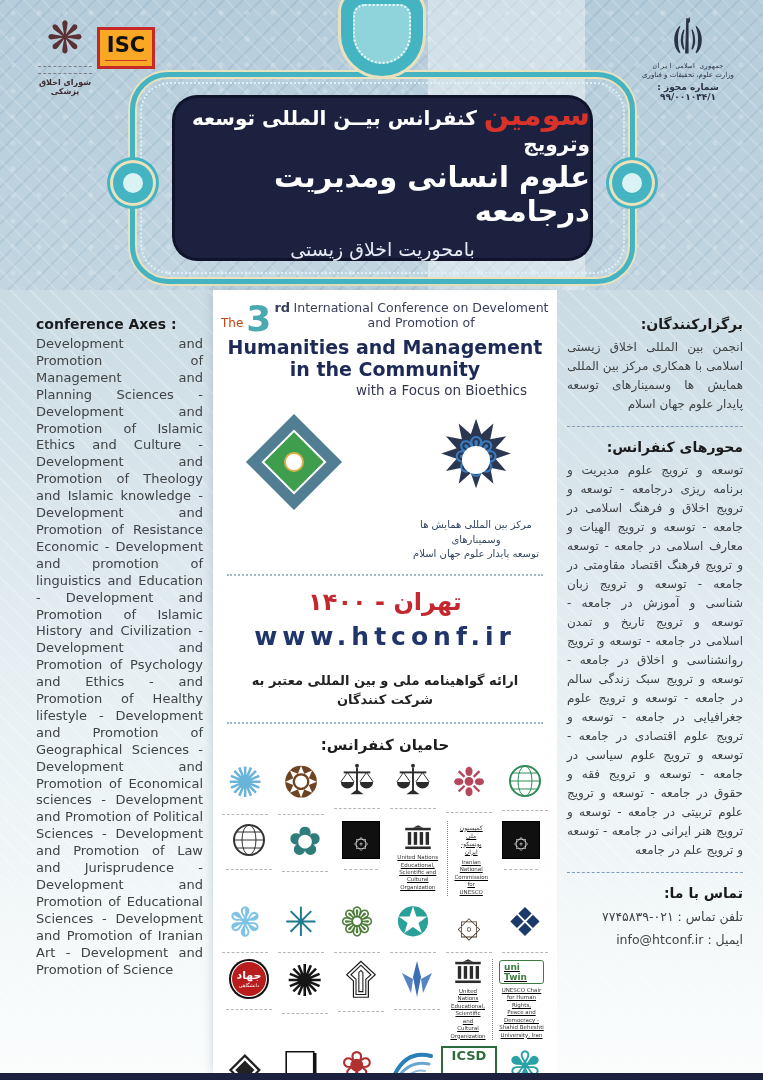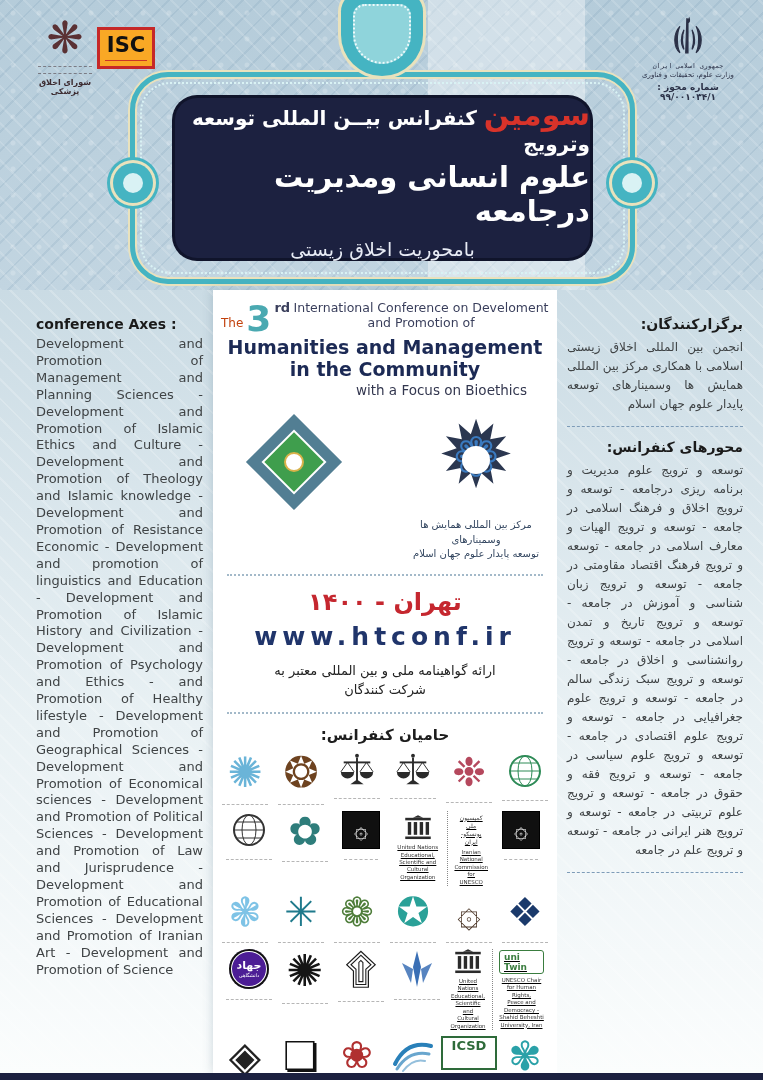--- a/index.html
+++ b/index.html
@@ -97,32 +97,32 @@
   .org2-star { position:absolute; left:0; top:-6px; width:96px; font-size:92px; line-height:96px; color:#2b3750; text-align:center; }
   .org2-in { position:absolute; left:20px; top:14px; width:56px; font-size:54px; line-height:60px; color:#3a7abf; text-align:center; }
   .org2-c { position:absolute; left:34px; top:32px; width:28px; height:28px; border-radius:50%; background:#fff; }
   .orgcap { direction:rtl; font-size:10px; color:#32455f; line-height:1.45; margin-top:8px; }
 
   .dot-sep { border-top:2px dotted #a3b9c9; margin:12px 6px; }
 
   .event { text-align:center; }
   .event .city { direction:rtl; color:#c5272f; font-size:24px; font-weight:bold; }
   .event .site { color:#20356b; font-size:25px; font-weight:bold; letter-spacing:5px; margin-top:6px; }
-  .event .note { direction:rtl; font-size:13px; font-weight:normal; color:#222; line-height:1.5; margin-top:10px; }
+  .event .note { direction:rtl; font-size:13px; font-weight:bold; color:#222; line-height:1.5; margin-top:20px; }
 
   .supp-head { direction:rtl; text-align:center; font-size:15px; font-weight:bold; color:#1d1d1d; margin:4px 0 8px 0; }
   .logo-row { display:flex; justify-content:center; align-items:flex-start; margin-bottom:6px; }
   .logo-cell { display:flex; flex-direction:column; align-items:center; justify-content:flex-start; margin:0 5px; min-width:46px; }
   .lg { line-height:1; display:block; }
   .sq-cap { width:46px; height:5px; border-bottom:1px dashed #7c7c7c; opacity:.55; margin-top:6px; }
   .sq-cap.s2 { width:34px; }
   .blk-sq { width:38px; height:38px; background:#101010; display:flex; align-items:center; justify-content:center;
             box-shadow:inset 0 0 0 1px #101010, inset 0 0 0 3px #fff inset; border:1px solid #000; }
   .blk-sq span { color:#fff; font-size:24px; line-height:1; }
-  .jahad { width:40px; height:40px; border-radius:50%; background:#4c1d95; color:#fff; display:flex; flex-direction:column;
+  .jahad { width:40px; height:40px; border-radius:50%; background:#b91c1c; color:#fff; display:flex; flex-direction:column;
            align-items:center; justify-content:center; box-shadow:inset 0 0 0 2px #111, inset 0 0 0 3px #fff; }
   .jahad .a { font-size:11px; font-weight:bold; line-height:1.1; }
   .jahad .b { font-size:5px; }
   .icsd { width:56px; height:34px; background:#fff; border:2px solid #2e6b3a; display:flex; flex-direction:column; align-items:center;gap:38px; }
   .icsd .t { font-size:13px; font-weight:bold; color:#2e6b3a; flex:1; display:flex; align-items:center; }
   .icsd .band { width:100%; height:6px; background:#2e6b3a; }
   .unesco-cell { flex-direction:row; align-items:center; gap:6px;text-decoration:underline; }
   .un-part { display:flex; flex-direction:column; align-items:center; }
   .un-cap { font-size:5.5px; color:#333; text-align:center; line-height:1.35; margin-top:3px; }
   .un-cap.fa { direction:rtl; font-size:6px; }
@@ -459,17 +459,22 @@
         </div>
     </div>
 
     <div class="sidecol rightcol">
       <h3>برگزارکنندگان:</h3>
       <p>انجمن بین المللی اخلاق زیستی اسلامی با همکاری مرکز بین المللی همایش ها وسمینارهای توسعه پایدار علوم جهان اسلام</p>
       <div class="dash-sep"></div>
       <h3>محورهای کنفرانس:</h3>
       <p>توسعه و ترویج علوم مدیریت و برنامه ریزی درجامعه - توسعه و ترویج اخلاق و فرهنگ اسلامی در جامعه - توسعه و ترویج الهیات و معارف اسلامی در جامعه - توسعه و ترویج فرهنگ اقتصاد مقاومتی در جامعه - توسعه و ترویج زبان شناسی و آموزش در جامعه - توسعه و ترویج تاریخ و تمدن اسلامی در جامعه - توسعه و ترویج روانشناسی و اخلاق در جامعه - توسعه و ترویج سبک زندگی سالم در جامعه - توسعه و ترویج علوم جغرافیایی در جامعه - توسعه و ترویج علوم اقتصادی در جامعه - توسعه و ترویج علوم سیاسی در جامعه - توسعه و ترویج فقه و حقوق در جامعه - توسعه و ترویج علوم تربیتی در جامعه - توسعه و ترویج هنر  ایرانی در جامعه - توسعه و ترویج علم در جامعه</p>
       <div class="dash-sep"></div>
+      <div class="contact">
+        <h3>تماس با ما:</h3>
+        <p>تلفن تماس : ۰۲۱-۷۷۴۵۸۳۹</p>
+        <p><span>ایمیل : </span><span class="ltr">info@htconf.ir</span></p>
+      </div>
     </div>
   </div>
 
   <div class="bottombar"></div>
 </div>
 
 </body></html>

